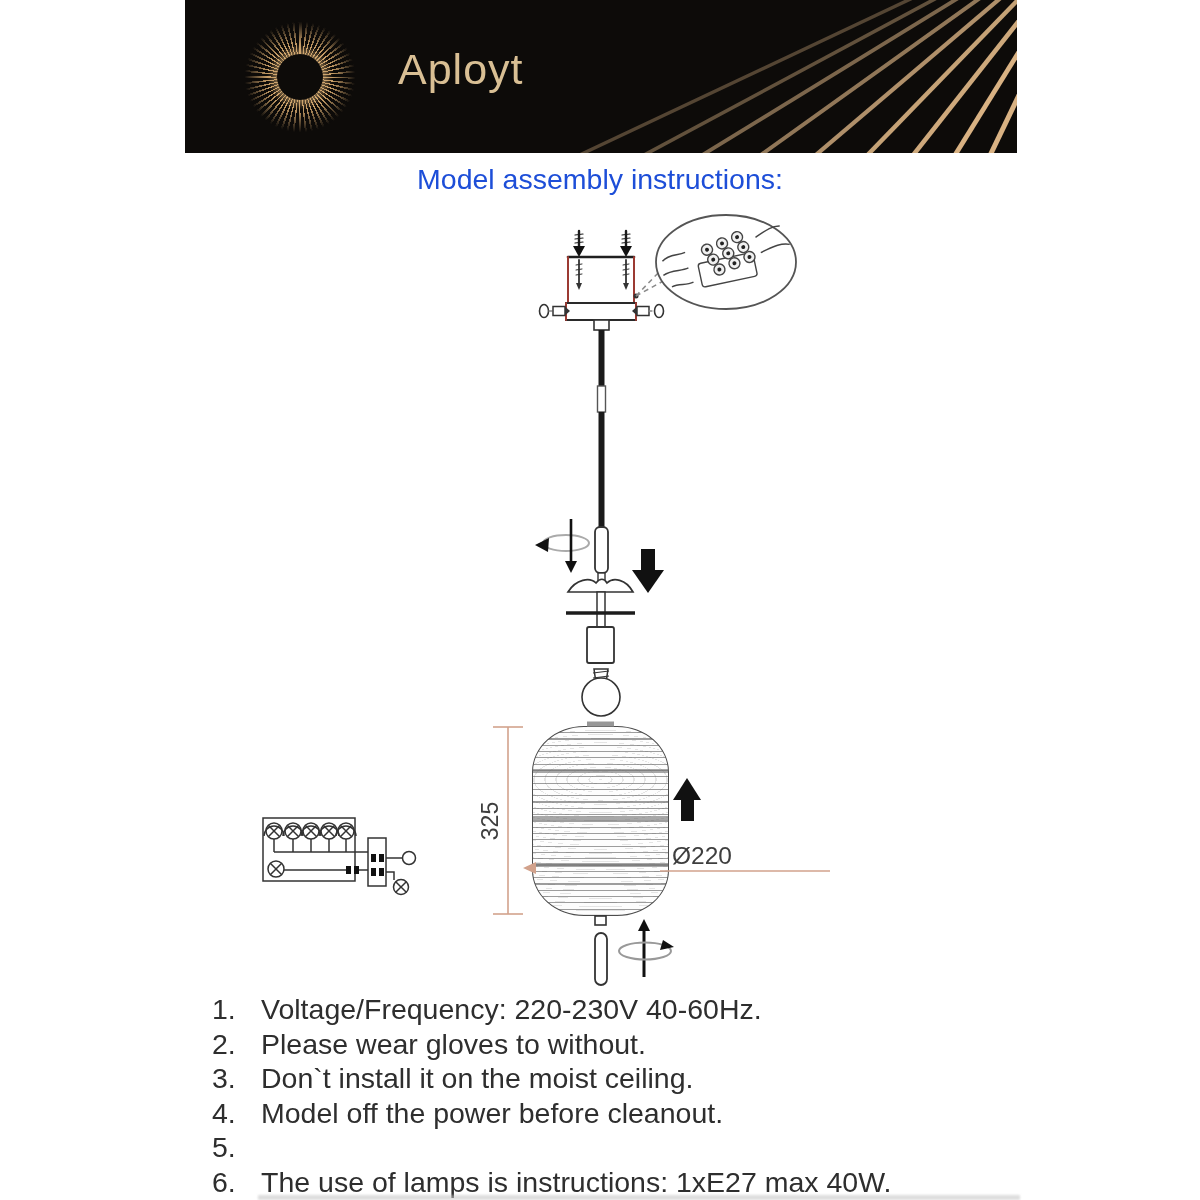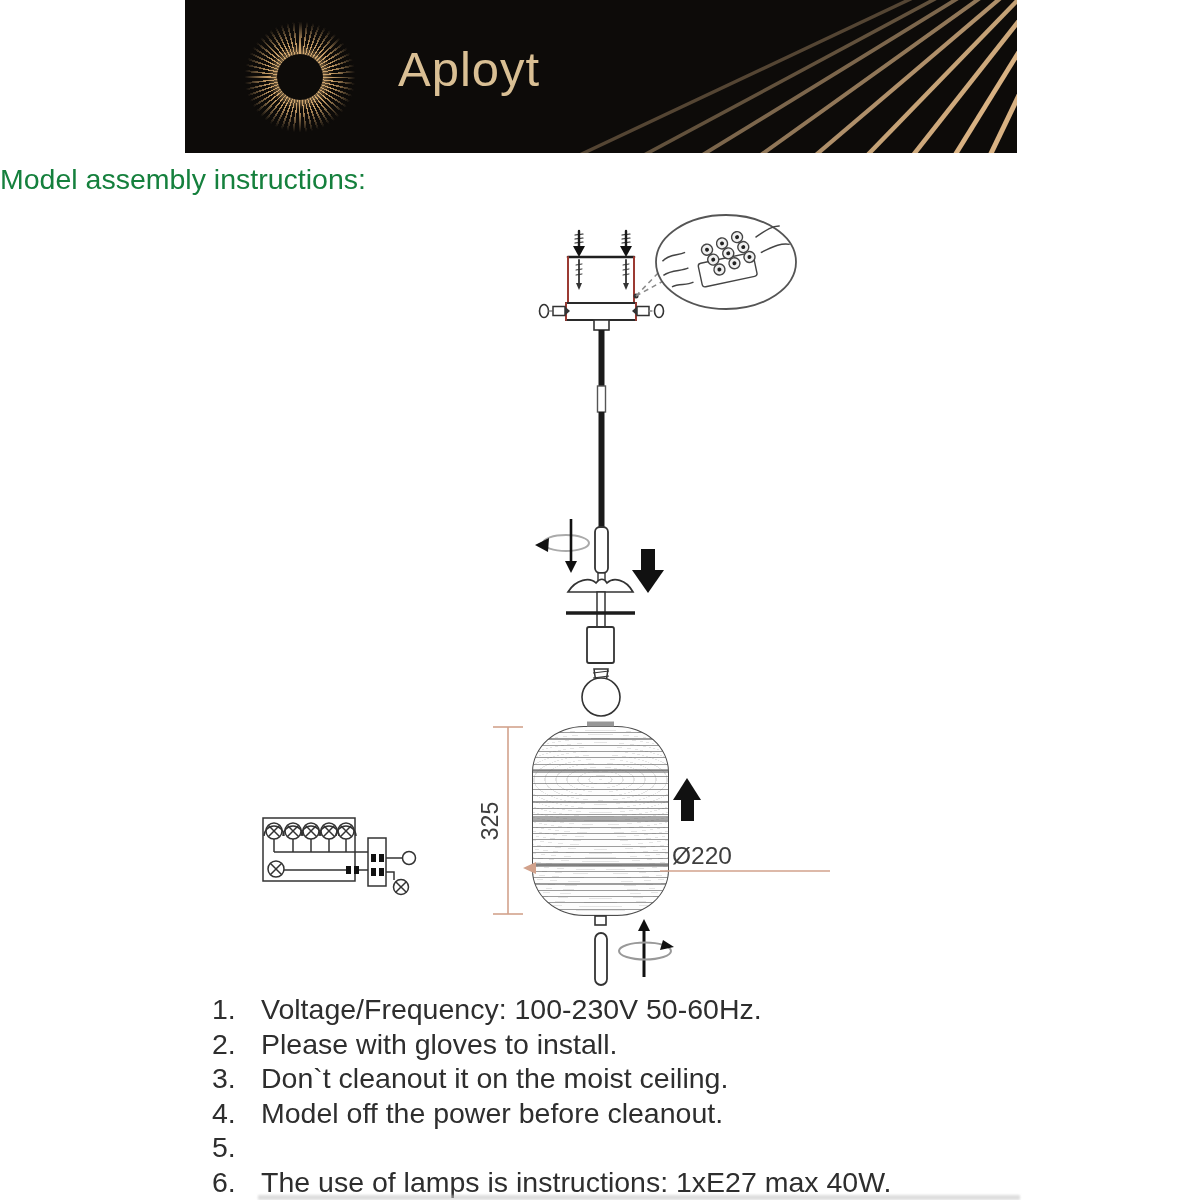--- a/index.html
+++ b/index.html
@@ -9,26 +9,26 @@
   
   .banner{position:absolute;left:185px;top:0;width:832px;height:153px;background:#0d0b09;overflow:hidden;}
   .burst{position:absolute;left:52px;top:14px;width:126px;height:126px;border-radius:50%;
     background:
       radial-gradient(circle closest-side, rgba(13,11,9,0) 0 52%, #0d0b09 88%),
       repeating-conic-gradient(rgba(206,163,107,.95) 0deg 2.2deg, rgba(13,11,9,0) 2.2deg 6.4deg),
       radial-gradient(circle closest-side, rgba(246,208,150,.85) 0 22%, rgba(222,172,110,.35) 34%, rgba(13,11,9,0) 52%);}
   .burst-core{position:absolute;left:50%;top:50%;transform:translate(-50%,-50%);
       width:46px;height:46px;border-radius:50%;background:#0d0b09;
       box-shadow:0 0 9px 3px rgba(236,196,136,.45);}
-  .brand{position:absolute;left:213px;top:40px;width:200px;font-size:49px;line-height:58px;
+  .brand{position:absolute;left:213px;top:40px;width:200px;font-size:43px;line-height:58px;
       color:#d9bf94;letter-spacing:1px;font-weight:400;}
   .banner-rays{position:absolute;right:0;top:0;}
 
   
-  .title-block{position:absolute;left:0;right:0;top:163px;color:#15803d;}
+  .title-block{position:absolute;left:0;right:0;top:163px;text-align:center;color:#1d4ed8;}
   .title-line{font-size:28.5px;line-height:33px;}
 
   
   .shade{position:absolute;left:532px;top:726px;width:137px;height:190px;
     border:1.6px solid #4c4c4c;border-radius:52px / 46px;box-sizing:border-box;
     background:
       linear-gradient(to bottom,
         rgba(0,0,0,0) 0 42px,  rgba(110,110,110,.6) 42px 46px,
         rgba(0,0,0,0) 46px 89px, rgba(110,110,110,.6) 89px 93px,
         rgba(0,0,0,0) 93px 136px, rgba(110,110,110,.6) 136px 140px, rgba(0,0,0,0) 140px),
@@ -295,29 +295,29 @@
       <path d="M386,872 H394 V880"></path>
       <circle cx="401" cy="887" r="7.5"></circle>
       <line x1="395.7" y1="881.7" x2="406.3" y2="892.3"></line>
         <line x1="395.7" y1="892.3" x2="406.3" y2="881.7"></line>
     </g>
   </svg>
 
   <div class="instructions">
     <div class="inst-item">
       <span class="inst-num">1.</span>
-      <span class="inst-text">Voltage/Frequency: 100-230V 50-60Hz.</span>
+      <span class="inst-text">Voltage/Frequency: 220-230V 40-60Hz.</span>
     </div>
     <div class="inst-item">
       <span class="inst-num">2.</span>
-      <span class="inst-text">Please with gloves to install.</span>
+      <span class="inst-text">Please wear gloves to without.</span>
     </div>
     <div class="inst-item">
       <span class="inst-num">3.</span>
-      <span class="inst-text">Don`t cleanout it on the moist ceiling.</span>
+      <span class="inst-text">Don`t install it on the moist ceiling.</span>
     </div>
     <div class="inst-item">
       <span class="inst-num">4.</span>
       <span class="inst-text">Model off the power before cleanout.</span>
     </div>
     <div class="inst-item">
       <span class="inst-num">5.</span>
     </div>
     <div class="inst-item">
       <span class="inst-num">6.</span>

